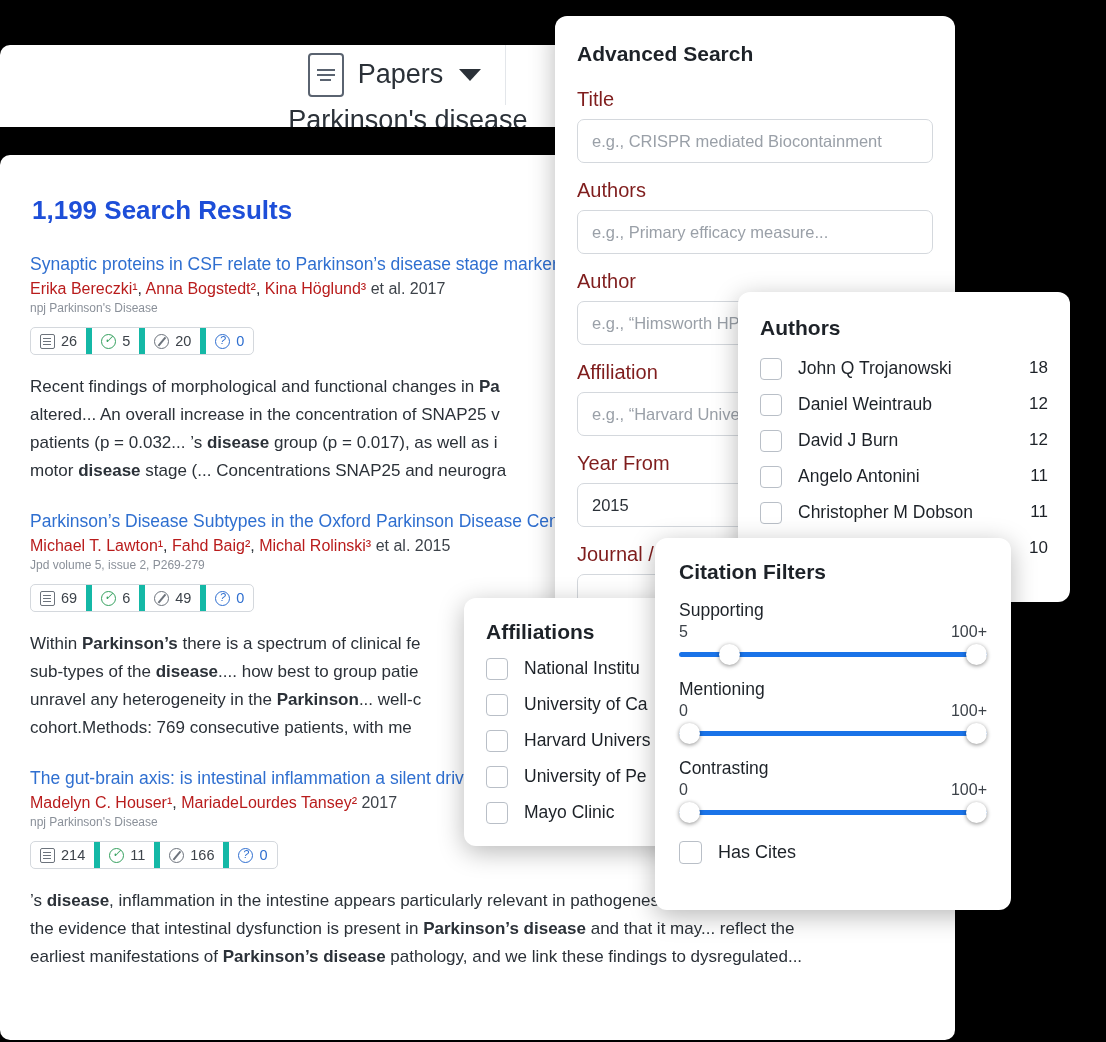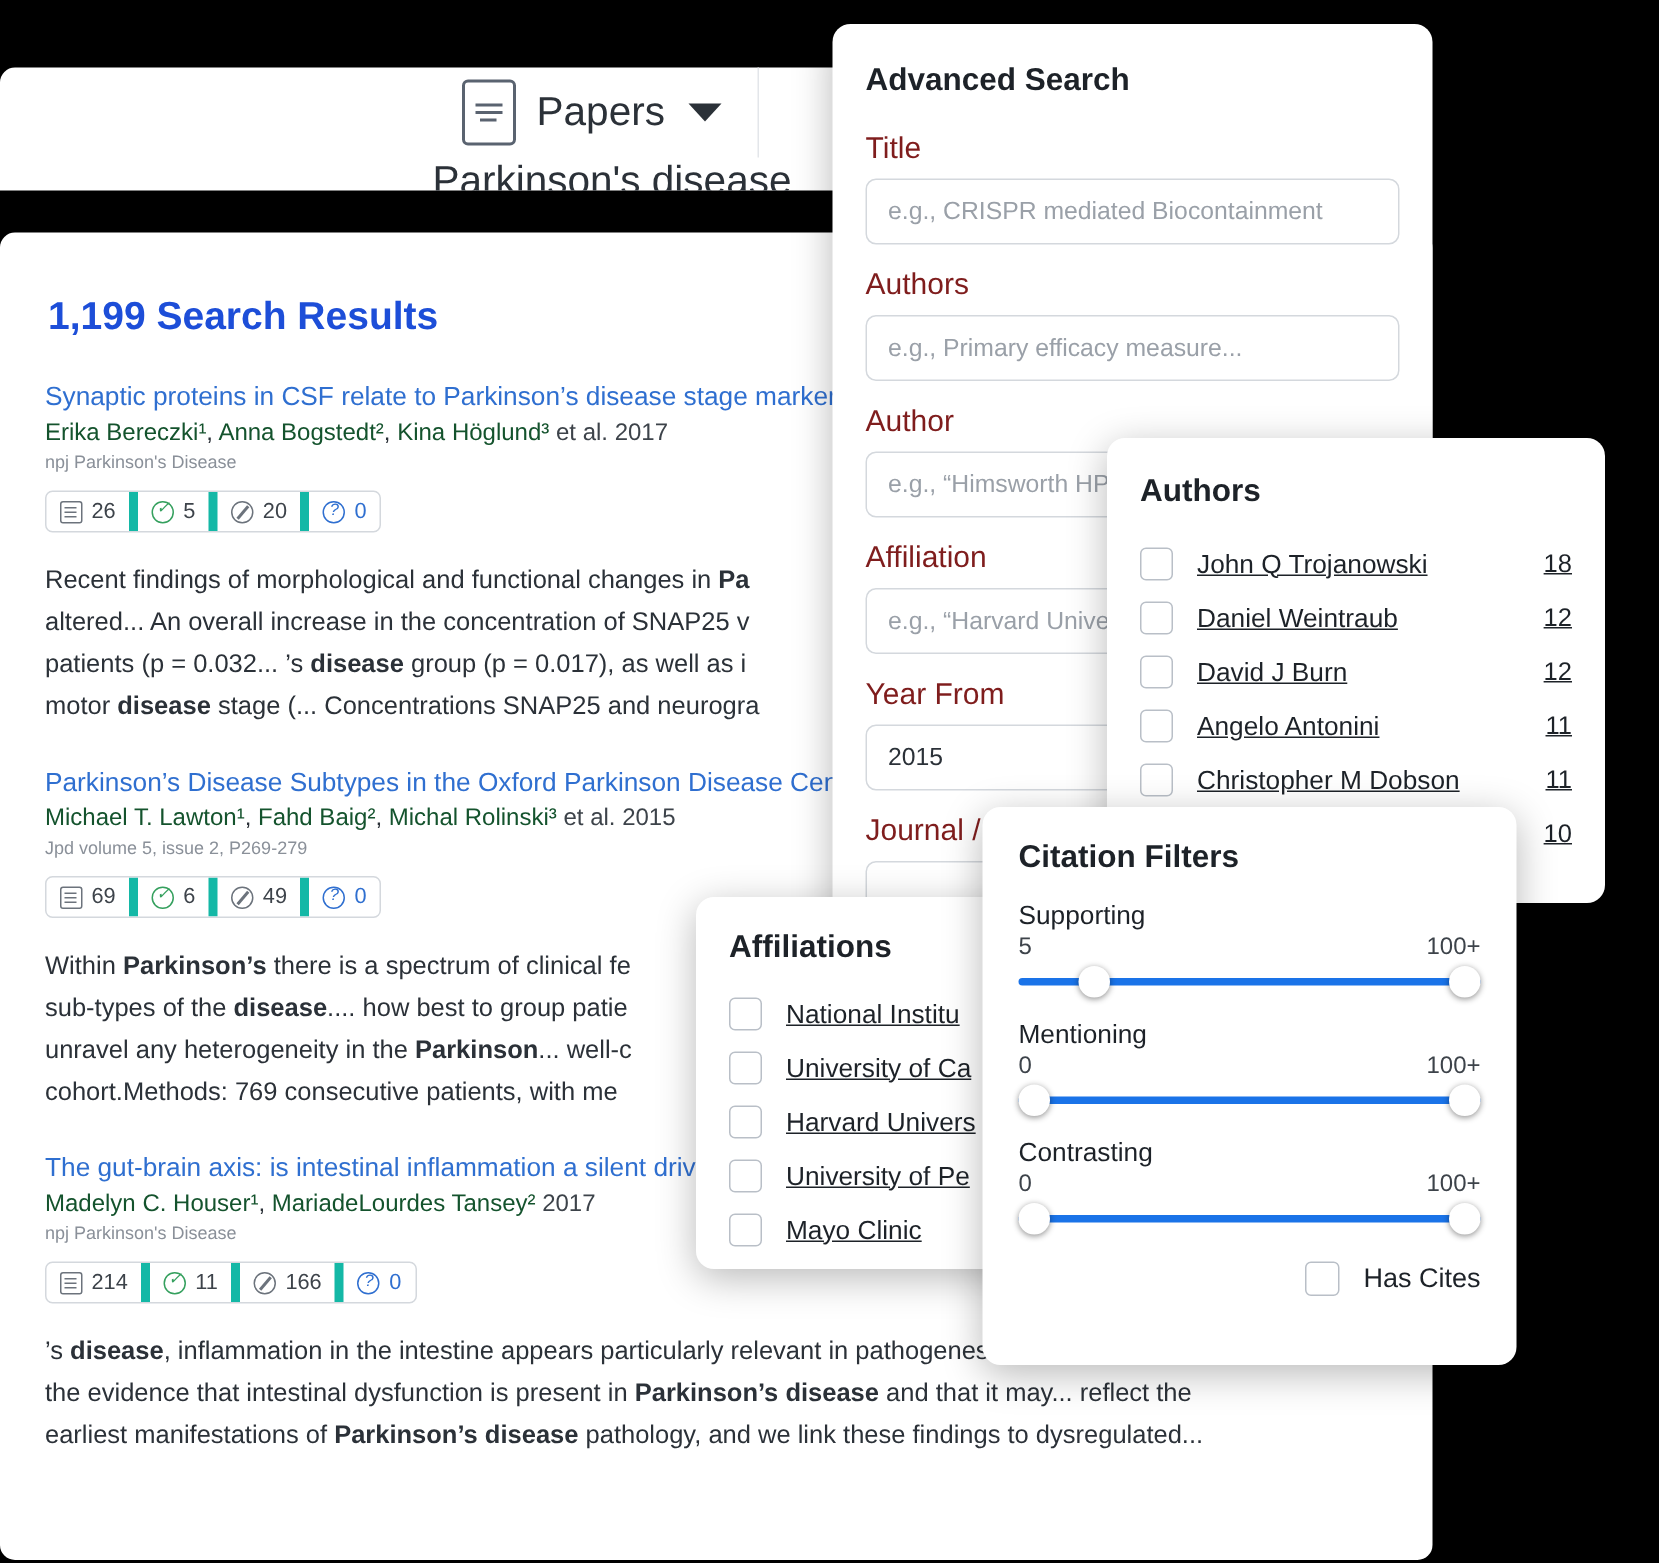--- a/index.html
+++ b/index.html
@@ -66,21 +66,21 @@
   .results-count {
     font-size: 26px; font-weight: bold; color: #1d4ed8;
     margin: 10px 0 28px 2px;
   }
   .res-item { margin-bottom: 26px; }
   .res-title {
     font-size: 17.5px; color: #2f6fd0;
     margin-bottom: 5px; white-space: nowrap;
   }
   .res-authors { font-size: 16px; color: #3d434a; margin-bottom: 3px; }
-  .res-authors a { color: #14532d; text-decoration: none; }
+  .res-authors a { color: #b91c1c; text-decoration: none; }
   .res-authors .plain { color: #2b3138; }
   .res-journal { font-size: 12px; color: #8a9099; margin-bottom: 12px; }
   .badges { display: flex; gap: 0; margin-bottom: 18px; }
   .badge-group {
     display: flex; align-items: stretch;
     border: 1px solid #d4d8dd; border-radius: 5px;
     overflow: hidden; height: 28px;
   }
   .badge {
     display: flex; align-items: center; gap: 6px;
@@ -137,22 +137,22 @@
     font-size: 16.5px; color: #9aa0a8;
     margin-bottom: 16px; background: #fff;
     white-space: nowrap; overflow: hidden;
   }
   .field-input.filled { color: #2b3138; }
 
   
   #authors { left: 738px; top: 292px; width: 332px; height: 310px; padding: 24px 22px; }
   #authors .card-title { margin-bottom: 18px; }
   .chk-row {
-    display: flex; align-items: center;
-    height: 36px; font-size: 17.5px; color: #1d2228; text-decoration: underline;
+    display: flex; 
+    height: 36px; font-size: 17.5px; color: #1d2228;
   }
   .chk {
     width: 22px; height: 22px; border: 1.6px solid #b9bfc7;
     border-radius: 4px; margin-right: 16px; flex: none;
   }
   .chk-row .name { flex: 1; white-space: nowrap; overflow: hidden; }
   .chk-row .cnt { font-size: 17px; color: #1d2228; }
 
   
   #affil { left: 464px; top: 598px; width: 330px; height: 248px; padding: 22px; overflow: hidden; }
@@ -175,21 +175,21 @@
     background: #1a73e8; border-radius: 3px;
   }
   .knob {
     position: absolute; top: 1px; width: 21px; height: 21px;
     background: #ffffff; border-radius: 50%;
     box-shadow: 0 1px 4px rgba(0,0,0,0.45);
   }
   .knob.left { left: 40px; }
   .knob.left.zero { left: 0px; }
   .knob.right { right: 0px; }
-  .hascites { display: flex; align-items: center; margin-top: 18px; justify-content: flex-end; }
+  .hascites { display: flex; align-items: center; margin-top: 18px; }
   .hascites .chk { width: 23px; height: 23px; }
   .hascites .lbl { font-size: 18px; color: #1d2228; }
 </style>
 </head>
 <body>
 
 <div id="stage">
 
   <div class="searchbar">
     <div class="doctype">

